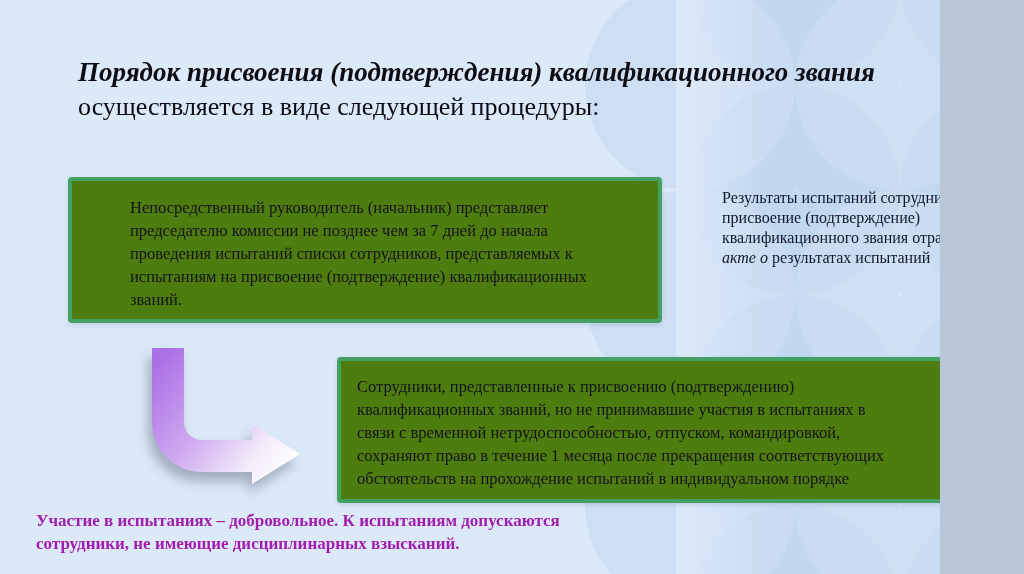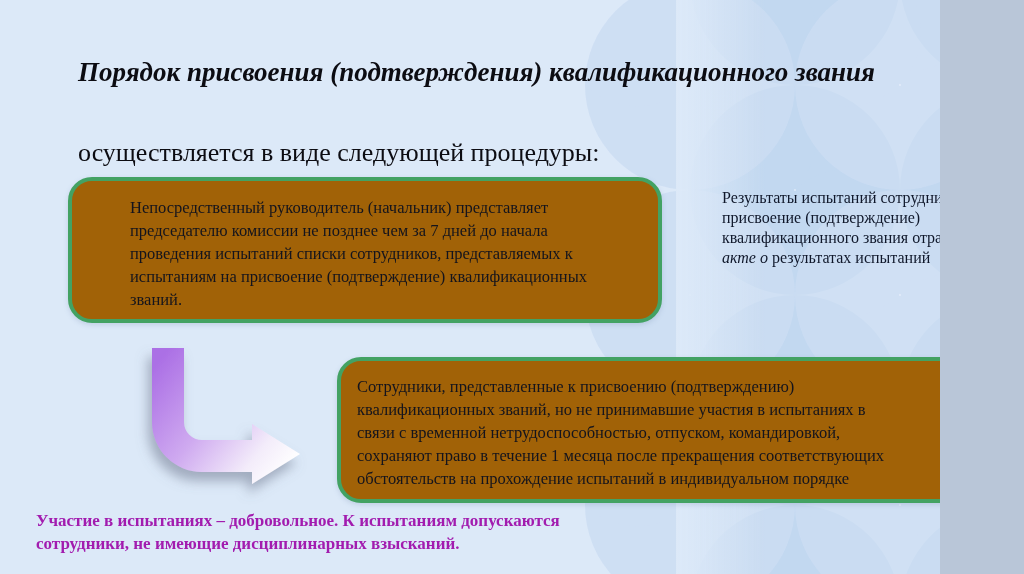--- a/index.html
+++ b/index.html
@@ -9,24 +9,24 @@
     font-family:"Liberation Serif","DejaVu Serif",serif;
   }
   
   .pattern{position:absolute;left:0;top:0;width:1024px;height:574px;}
   .pattern-fade{
     position:absolute;left:676px;top:0;width:90px;height:574px;
     background:linear-gradient(90deg,#dce9f8 0%,rgba(220,233,248,0) 100%);
   }
   .title{position:absolute;left:78px;top:54px;width:900px;color:#0c0c12;}
   .title .t1{font-size:27px;font-weight:bold;font-style:italic;line-height:36px;}
-  .title .t2{font-size:26px;line-height:34px;margin-top:46px;}
+  .title .t2{font-size:26px;line-height:34px;}
   .box{
-    position:absolute;background:#a16207;
-    border:4px solid #43a263;border-radius:24px;
+    position:absolute;background:#4d7c0f;
+    border:4px solid #43a263;border-radius:4px;
     box-shadow:0 2px 5px rgba(110,135,170,0.25);
     box-sizing:border-box;color:#14141d;
   }
   .box1{left:68px;top:177px;width:594px;height:146px;padding:15px 10px 0 58px;}
   .box2{left:337px;top:357px;width:673px;height:146px;padding:14px 14px 0 16px;}
   .boxtext{font-size:16.5px;line-height:23px;}
   .prelines{white-space:pre-line;}
   .sidenote{
     position:absolute;left:722px;top:188px;width:292px;
     font-size:16px;line-height:20px;color:#0f172a;

